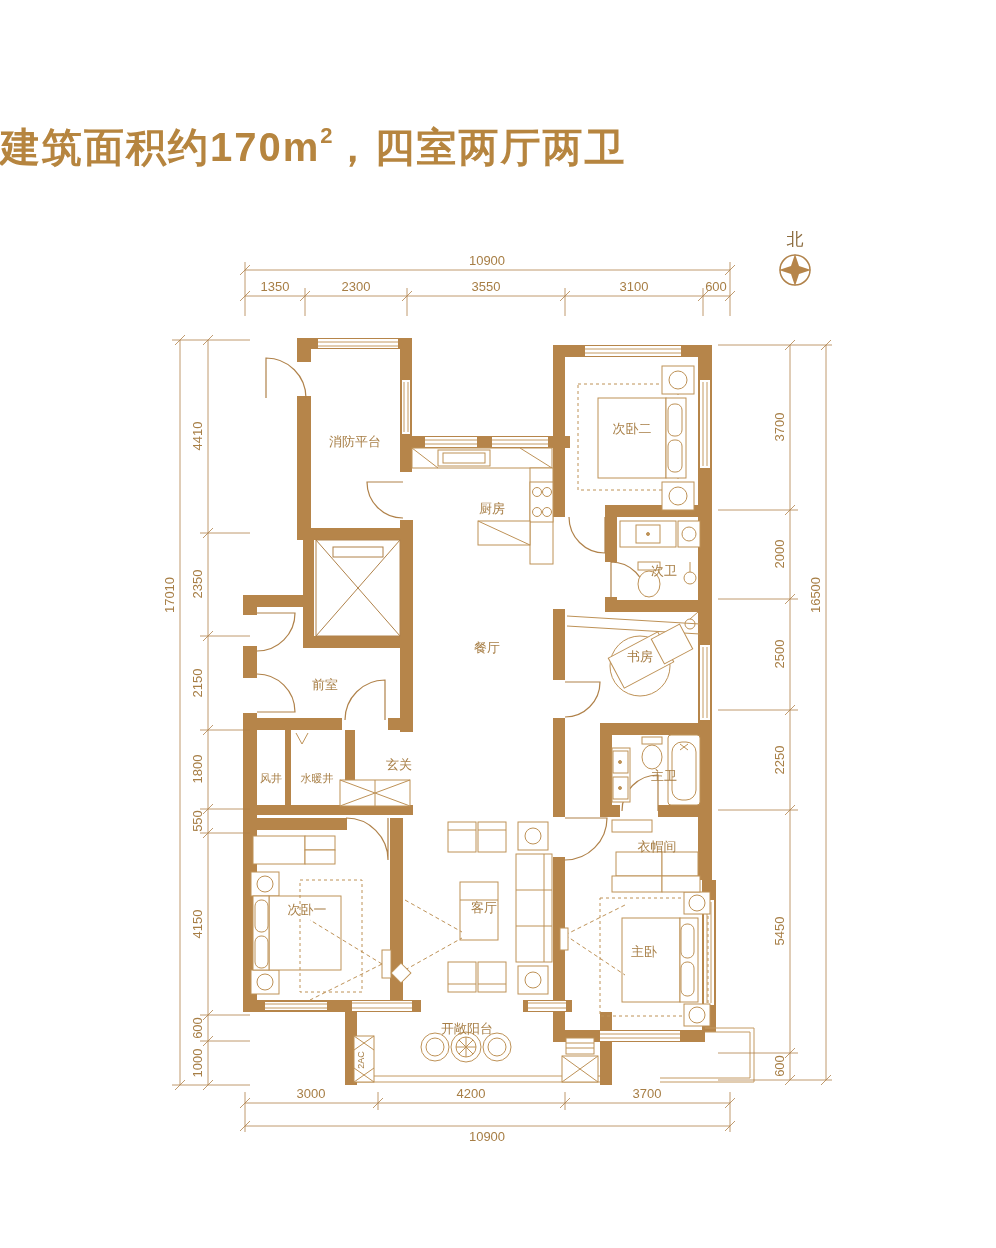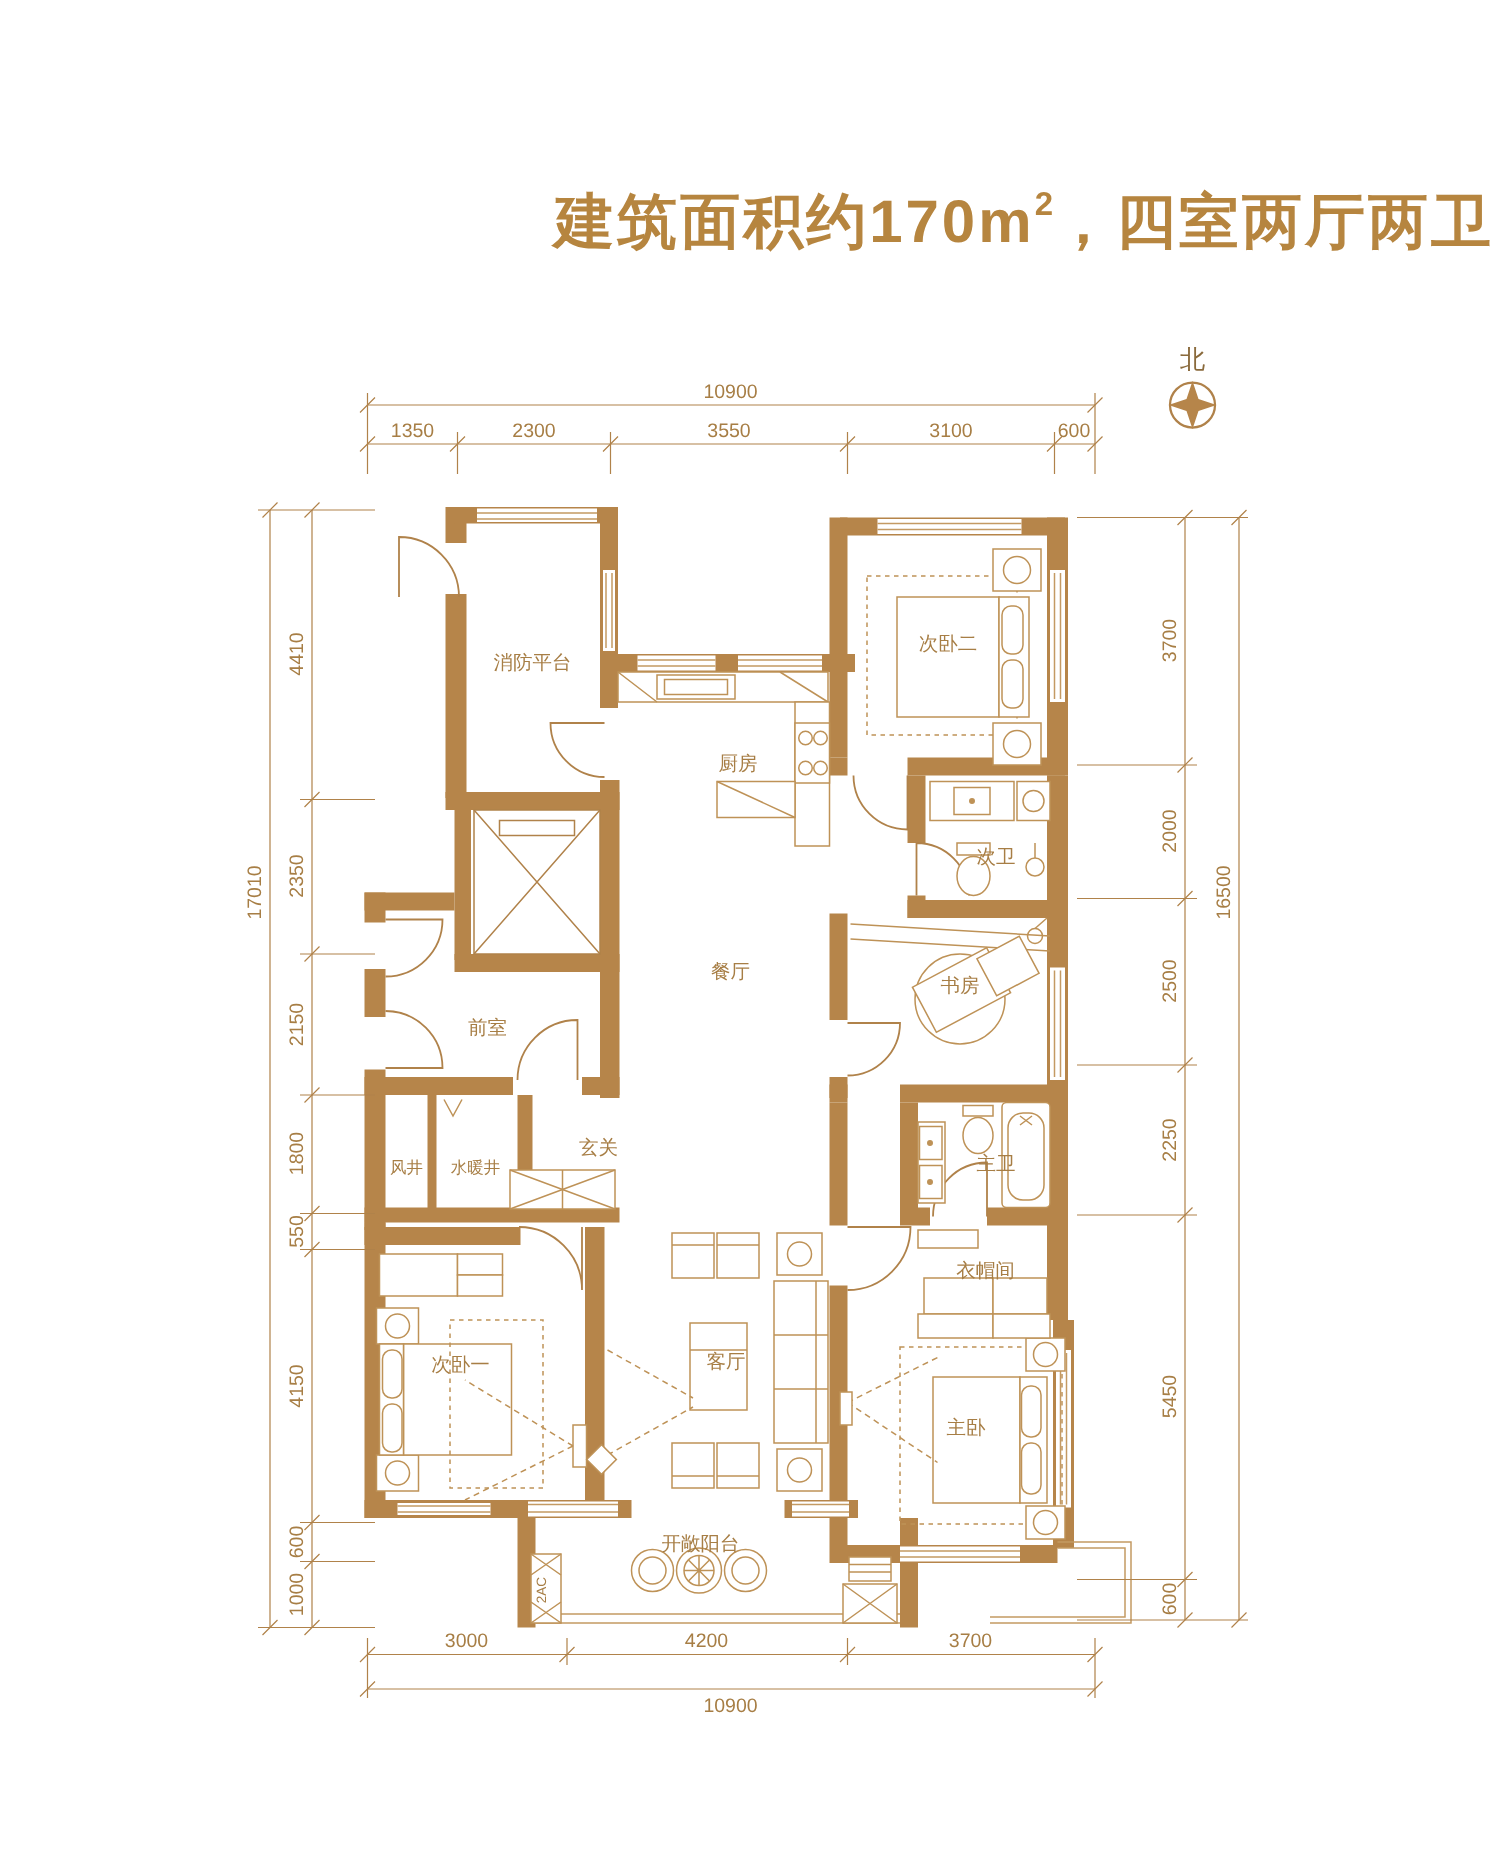--- a/index.html
+++ b/index.html
@@ -1,18 +1,18 @@
 <!DOCTYPE html>
 <html><head>
 <meta charset="utf-8">
 <style>
   html,body{margin:0;padding:0;background:#ffffff;}
   .page{position:relative;width:996px;height:1248px;background:#ffffff;overflow:hidden;
         font-family:"Liberation Sans",sans-serif;}
-  .title{position:absolute;top:120px;left:0;width:100%;text-align:right;
+  .title{position:absolute;top:120px;left:0;width:100%;text-align:left;
          color:#b6853f;font-weight:bold;font-size:40px;letter-spacing:2px;
          font-family:"Liberation Sans",sans-serif;}
   .title sup{font-size:22px;vertical-align:18px;letter-spacing:0;}
   svg text{font-family:"Liberation Sans",sans-serif;}
   svg .dimtxt{font-family:"Liberation Serif",serif;}
 </style>
 </head>
 <body>
 
 <div class="page">

